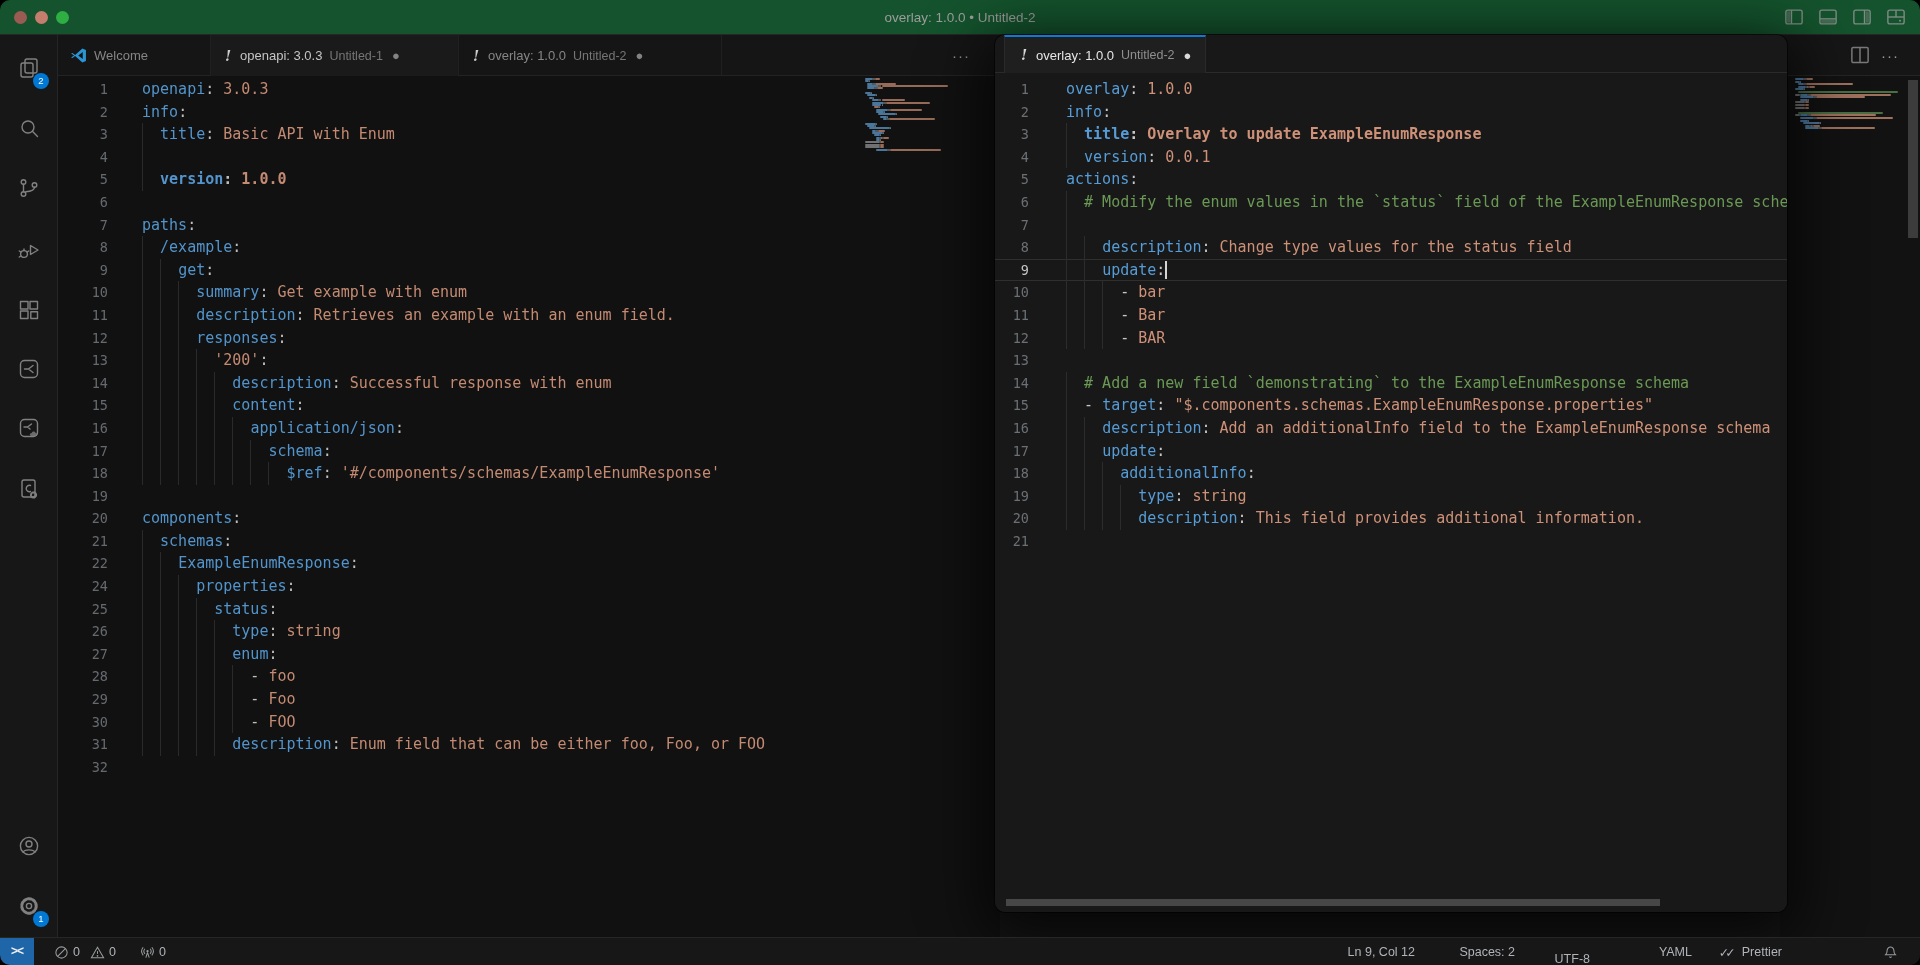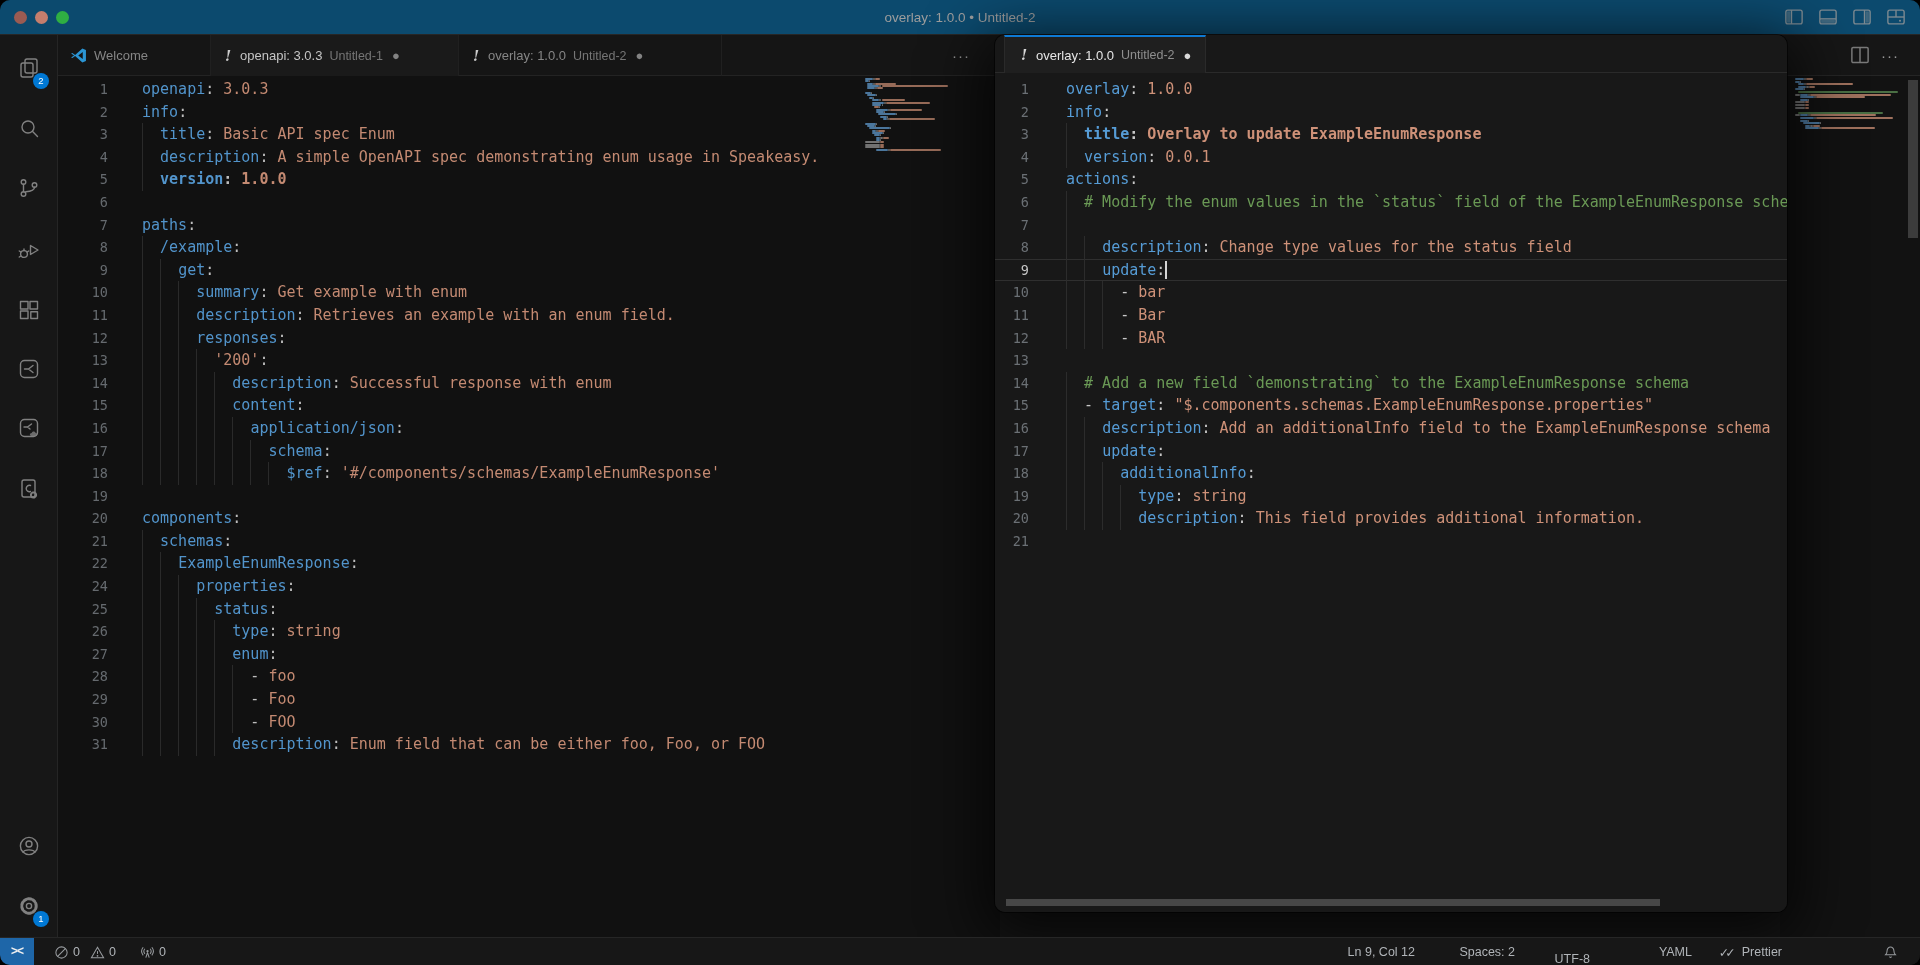--- a/index.html
+++ b/index.html
@@ -1,21 +1,21 @@
 <!DOCTYPE html>
 <html><head>
 <meta charset="utf-8">
 <style>
   html,body{margin:0;padding:0;background:#000;}
   *{box-sizing:border-box;}
   body{font-family:"Liberation Sans",sans-serif;}
   #app{position:relative;width:1920px;height:965px;background:#161616;border-radius:10px;overflow:hidden;}
 
   
-  #titlebar{position:absolute;left:0;top:0;width:100%;height:35px;background:#0c4a6e;border-bottom:1px solid #262626;}
+  #titlebar{position:absolute;left:0;top:0;width:100%;height:35px;background:#14532d;border-bottom:1px solid #262626;}
   .traffic{position:absolute;left:14px;top:11px;display:flex;gap:8px;}
   .tl{width:13px;height:13px;border-radius:50%;}
   .tl.r{background:#9a5b52;}  .tl.y{background:#c57e6d;}  .tl.g{background:#2fae43;}
   #win-title{position:absolute;left:0;right:0;top:0;height:35px;line-height:35px;text-align:center;color:#9d9d9d;font-size:13.5px;}
   #titlebar-icons{position:absolute;right:14px;top:7px;display:flex;gap:14px;}
   #titlebar-icons .tbi{width:20px;height:20px;opacity:.8;cursor:default;}
 
   
   #activitybar{position:absolute;left:0;top:35px;width:58px;bottom:28px;background:#171717;border-right:1px solid #252525;}
   .ab-item{position:absolute;left:0;width:58px;height:50px;display:flex;align-items:center;justify-content:center;}
@@ -287,22 +287,22 @@
           <div class="mbar mb-p" style="left: 0px; top: 65.8px; width: 15.4px;"></div>
           <div class="mbar mb-s" style="left: 15.4px; top: 65.8px; width: 3.3px;"></div>
           <div class="mbar mb-p" style="left: 0px; top: 68.15px; width: 15.4px;"></div>
           <div class="mbar mb-s" style="left: 15.4px; top: 68.15px; width: 3.3px;"></div>
           <div class="mbar mb-k" style="left: 11px; top: 70.5px; width: 12.1px;"></div>
           <div class="mbar mb-p" style="left: 23.1px; top: 70.5px; width: 2.2px;"></div>
           <div class="mbar mb-s" style="left: 25.3px; top: 70.5px; width: 50.6px;"></div>
         </div>
     <div class="row"><span class="ln" style="width: 50px;">1</span><span class="code" style="left: 84px;"><span class="tk-k">openapi</span><span class="tk-p">: </span><span class="tk-s">3.0.3</span></span></div>
         <div class="row"><span class="ln" style="width: 50px;">2</span><span class="code" style="left: 84px;"><span class="tk-k">info</span><span class="tk-p">:</span></span></div>
-        <div class="row"><span class="guide" style="left: 84px;"></span><span class="ln" style="width: 50px;">3</span><span class="code" style="left: 84px;"><span class="tk-p">  </span><span class="tk-k">title</span><span class="tk-p">: </span><span class="tk-s">Basic API spec Enum</span></span></div>
-        <div class="row"><span class="guide" style="left: 84px;"></span><span class="ln" style="width: 50px;">4</span><span class="code" style="left: 84px;"><span class="tk-p">  </span><span class="tk-k">description</span><span class="tk-p">: </span><span class="tk-s">A simple OpenAPI spec demonstrating enum usage in Speakeasy.</span></span></div>
+        <div class="row"><span class="guide" style="left: 84px;"></span><span class="ln" style="width: 50px;">3</span><span class="code" style="left: 84px;"><span class="tk-p">  </span><span class="tk-k">title</span><span class="tk-p">: </span><span class="tk-s">Basic API with Enum</span></span></div>
+        <div class="row"><span class="guide" style="left: 84px;"></span><span class="ln" style="width: 50px;">4</span></div>
         <div class="row"><span class="guide" style="left: 84px;"></span><span class="ln" style="width: 50px;">5</span><span class="code" style="left: 84px; font-weight: bold;"><span class="tk-p">  </span><span class="tk-k">version</span><span class="tk-p">: </span><span class="tk-s">1.0.0</span></span></div>
         <div class="row"><span class="ln" style="width: 50px;">6</span><span class="code" style="left: 84px;"></span></div>
         <div class="row"><span class="ln" style="width: 50px;">7</span><span class="code" style="left: 84px;"><span class="tk-k">paths</span><span class="tk-p">:</span></span></div>
         <div class="row"><span class="guide" style="left: 84px;"></span><span class="ln" style="width: 50px;">8</span><span class="code" style="left: 84px;"><span class="tk-p">  </span><span class="tk-k">/example</span><span class="tk-p">:</span></span></div>
         <div class="row"><span class="guide" style="left: 84px;"></span><span class="guide" style="left: 102.06px;"></span><span class="ln" style="width: 50px;">9</span><span class="code" style="left: 84px;"><span class="tk-p">    </span><span class="tk-k">get</span><span class="tk-p">:</span></span></div>
         <div class="row"><span class="guide" style="left: 84px;"></span><span class="guide" style="left: 102.06px;"></span><span class="guide" style="left: 120.12px;"></span><span class="ln" style="width: 50px;">10</span><span class="code" style="left: 84px;"><span class="tk-p">      </span><span class="tk-k">summary</span><span class="tk-p">: </span><span class="tk-s">Get example with enum</span></span></div>
         <div class="row"><span class="guide" style="left: 84px;"></span><span class="guide" style="left: 102.06px;"></span><span class="guide" style="left: 120.12px;"></span><span class="ln" style="width: 50px;">11</span><span class="code" style="left: 84px;"><span class="tk-p">      </span><span class="tk-k">description</span><span class="tk-p">: </span><span class="tk-s">Retrieves an example with an enum field.</span></span></div>
         <div class="row"><span class="guide" style="left: 84px;"></span><span class="guide" style="left: 102.06px;"></span><span class="guide" style="left: 120.12px;"></span><span class="ln" style="width: 50px;">12</span><span class="code" style="left: 84px;"><span class="tk-p">      </span><span class="tk-k">responses</span><span class="tk-p">:</span></span></div>
         <div class="row"><span class="guide" style="left: 84px;"></span><span class="guide" style="left: 102.06px;"></span><span class="guide" style="left: 120.12px;"></span><span class="guide" style="left: 138.18px;"></span><span class="ln" style="width: 50px;">13</span><span class="code" style="left: 84px;"><span class="tk-p">        </span><span class="tk-s">'200'</span><span class="tk-p">:</span></span></div>
         <div class="row"><span class="guide" style="left: 84px;"></span><span class="guide" style="left: 102.06px;"></span><span class="guide" style="left: 120.12px;"></span><span class="guide" style="left: 138.18px;"></span><span class="guide" style="left: 156.24px;"></span><span class="ln" style="width: 50px;">14</span><span class="code" style="left: 84px;"><span class="tk-p">          </span><span class="tk-k">description</span><span class="tk-p">: </span><span class="tk-s">Successful response with enum</span></span></div>
@@ -315,20 +315,21 @@
         <div class="row"><span class="guide" style="left: 84px;"></span><span class="ln" style="width: 50px;">21</span><span class="code" style="left: 84px;"><span class="tk-p">  </span><span class="tk-k">schemas</span><span class="tk-p">:</span></span></div>
         <div class="row"><span class="guide" style="left: 84px;"></span><span class="guide" style="left: 102.06px;"></span><span class="ln" style="width: 50px;">22</span><span class="code" style="left: 84px;"><span class="tk-p">    </span><span class="tk-k">ExampleEnumResponse</span><span class="tk-p">:</span></span></div>
         <div class="row"><span class="guide" style="left: 84px;"></span><span class="guide" style="left: 102.06px;"></span><span class="guide" style="left: 120.12px;"></span><span class="ln" style="width: 50px;">24</span><span class="code" style="left: 84px;"><span class="tk-p">      </span><span class="tk-k">properties</span><span class="tk-p">:</span></span></div>
         <div class="row"><span class="guide" style="left: 84px;"></span><span class="guide" style="left: 102.06px;"></span><span class="guide" style="left: 120.12px;"></span><span class="guide" style="left: 138.18px;"></span><span class="ln" style="width: 50px;">25</span><span class="code" style="left: 84px;"><span class="tk-p">        </span><span class="tk-k">status</span><span class="tk-p">:</span></span></div>
         <div class="row"><span class="guide" style="left: 84px;"></span><span class="guide" style="left: 102.06px;"></span><span class="guide" style="left: 120.12px;"></span><span class="guide" style="left: 138.18px;"></span><span class="guide" style="left: 156.24px;"></span><span class="ln" style="width: 50px;">26</span><span class="code" style="left: 84px;"><span class="tk-p">          </span><span class="tk-k">type</span><span class="tk-p">: </span><span class="tk-s">string</span></span></div>
         <div class="row"><span class="guide" style="left: 84px;"></span><span class="guide" style="left: 102.06px;"></span><span class="guide" style="left: 120.12px;"></span><span class="guide" style="left: 138.18px;"></span><span class="guide" style="left: 156.24px;"></span><span class="ln" style="width: 50px;">27</span><span class="code" style="left: 84px;"><span class="tk-p">          </span><span class="tk-k">enum</span><span class="tk-p">:</span></span></div>
         <div class="row"><span class="guide" style="left: 84px;"></span><span class="guide" style="left: 102.06px;"></span><span class="guide" style="left: 120.12px;"></span><span class="guide" style="left: 138.18px;"></span><span class="guide" style="left: 156.24px;"></span><span class="guide" style="left: 174.3px;"></span><span class="ln" style="width: 50px;">28</span><span class="code" style="left: 84px;"><span class="tk-p">            - </span><span class="tk-s">foo</span></span></div>
         <div class="row"><span class="guide" style="left: 84px;"></span><span class="guide" style="left: 102.06px;"></span><span class="guide" style="left: 120.12px;"></span><span class="guide" style="left: 138.18px;"></span><span class="guide" style="left: 156.24px;"></span><span class="guide" style="left: 174.3px;"></span><span class="ln" style="width: 50px;">29</span><span class="code" style="left: 84px;"><span class="tk-p">            - </span><span class="tk-s">Foo</span></span></div>
         <div class="row"><span class="guide" style="left: 84px;"></span><span class="guide" style="left: 102.06px;"></span><span class="guide" style="left: 120.12px;"></span><span class="guide" style="left: 138.18px;"></span><span class="guide" style="left: 156.24px;"></span><span class="guide" style="left: 174.3px;"></span><span class="ln" style="width: 50px;">30</span><span class="code" style="left: 84px;"><span class="tk-p">            - </span><span class="tk-s">FOO</span></span></div>
         <div class="row"><span class="guide" style="left: 84px;"></span><span class="guide" style="left: 102.06px;"></span><span class="guide" style="left: 120.12px;"></span><span class="guide" style="left: 138.18px;"></span><span class="guide" style="left: 156.24px;"></span><span class="ln" style="width: 50px;">31</span><span class="code" style="left: 84px;"><span class="tk-p">          </span><span class="tk-k">description</span><span class="tk-p">: </span><span class="tk-s">Enum field that can be either foo, Foo, or FOO</span></span></div>
+        <div class="row"><span class="ln" style="width: 50px;">32</span><span class="code" style="left: 84px;"></span></div>
       </div>
   </div>
 
   <div id="right-strip">
     <div class="striptabs">
       <svg id="strip-split" width="20" height="20" viewBox="0 0 16 16" fill="none" stroke="#9a9a9a" stroke-width="1.2">
         <rect x="1.5" y="2" width="13" height="12" rx="1"></rect>
           <line x1="8" y1="2" x2="8" y2="14"></line>
       </svg>
       <div id="strip-ellipsis">···</div>

